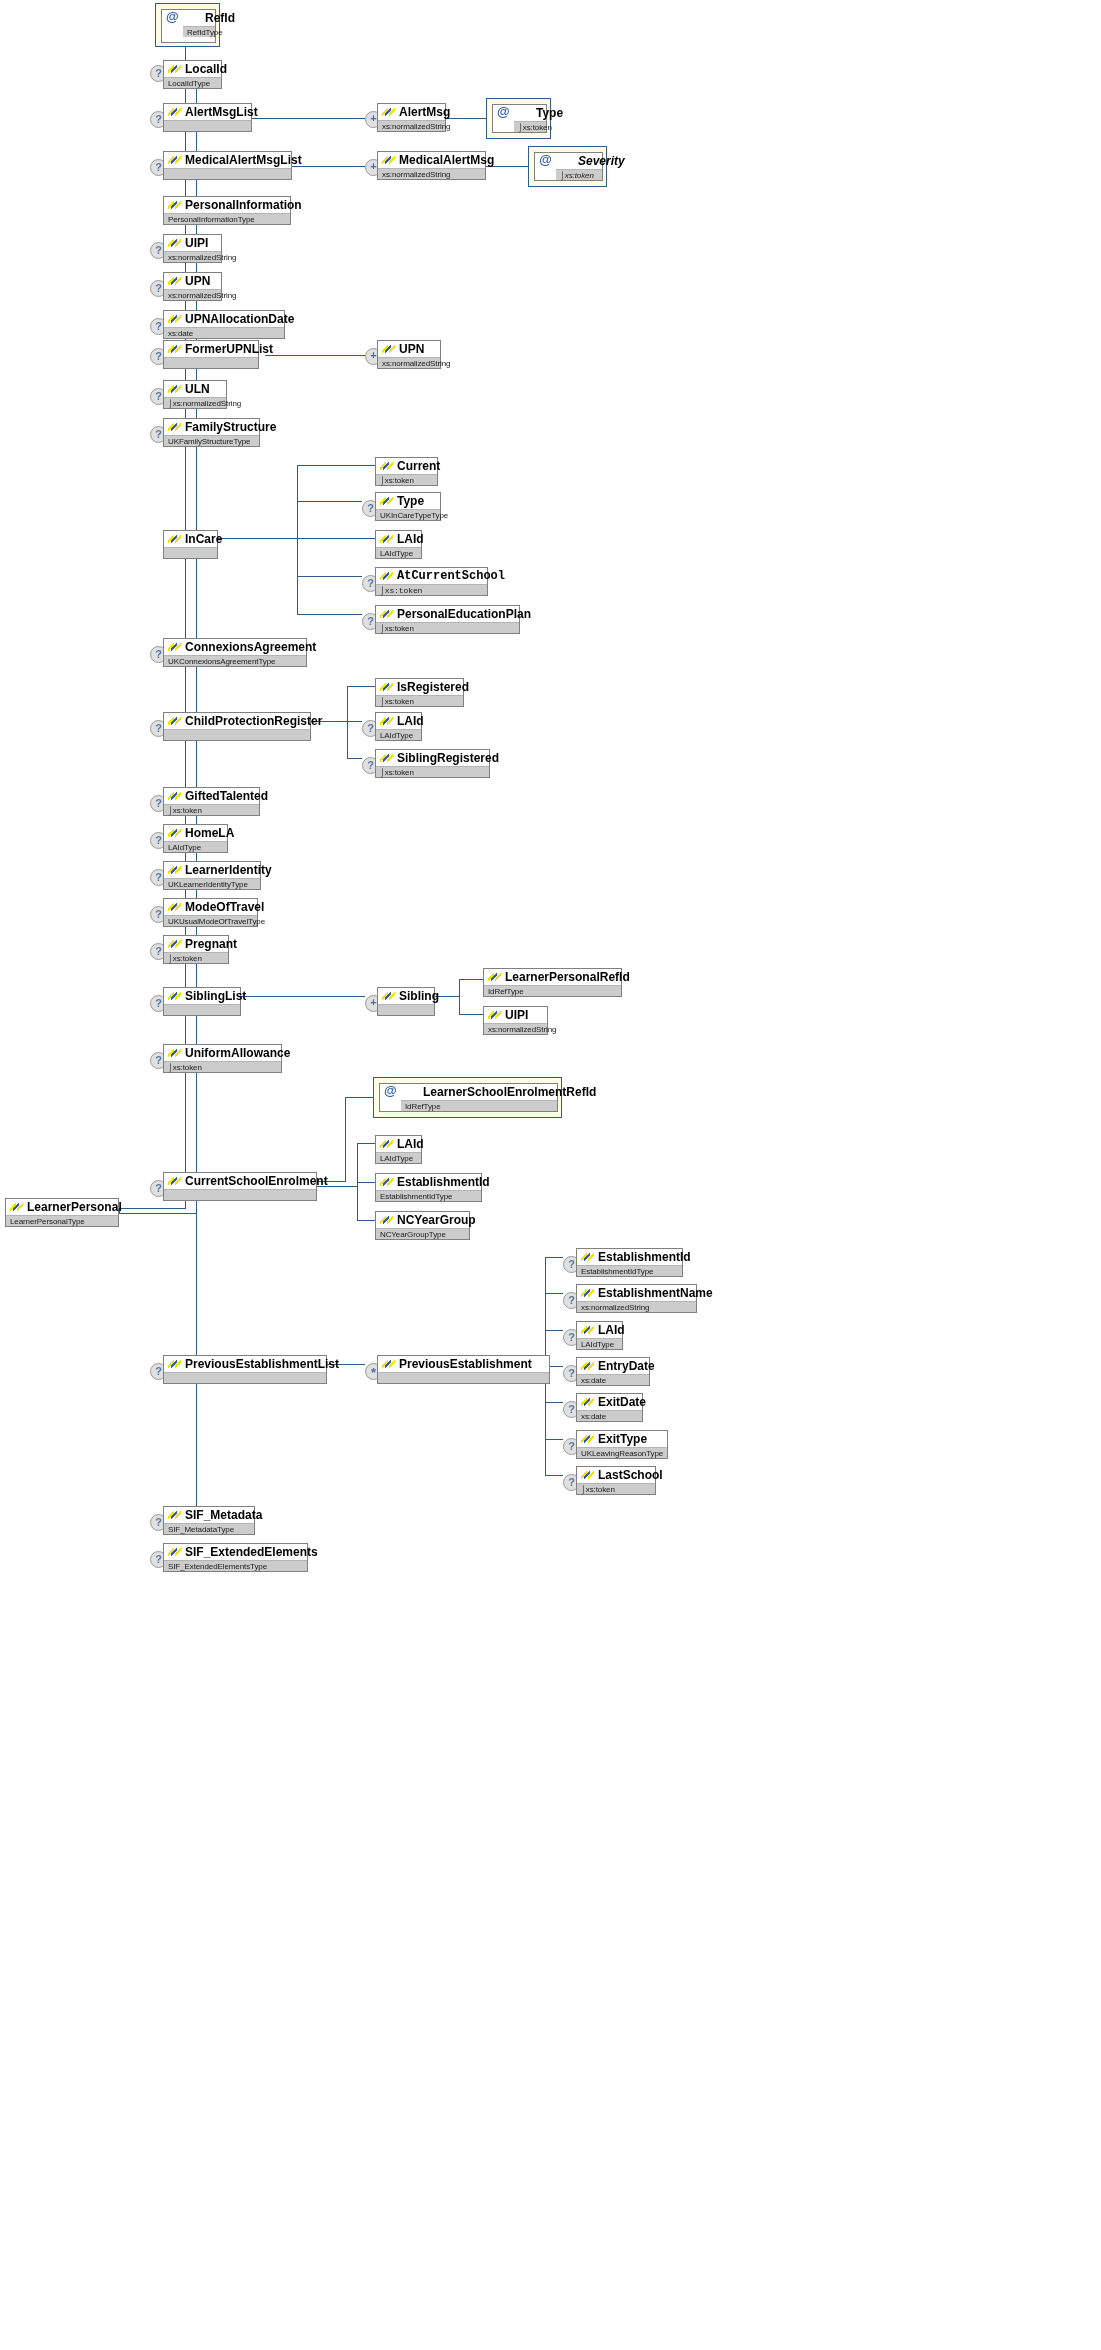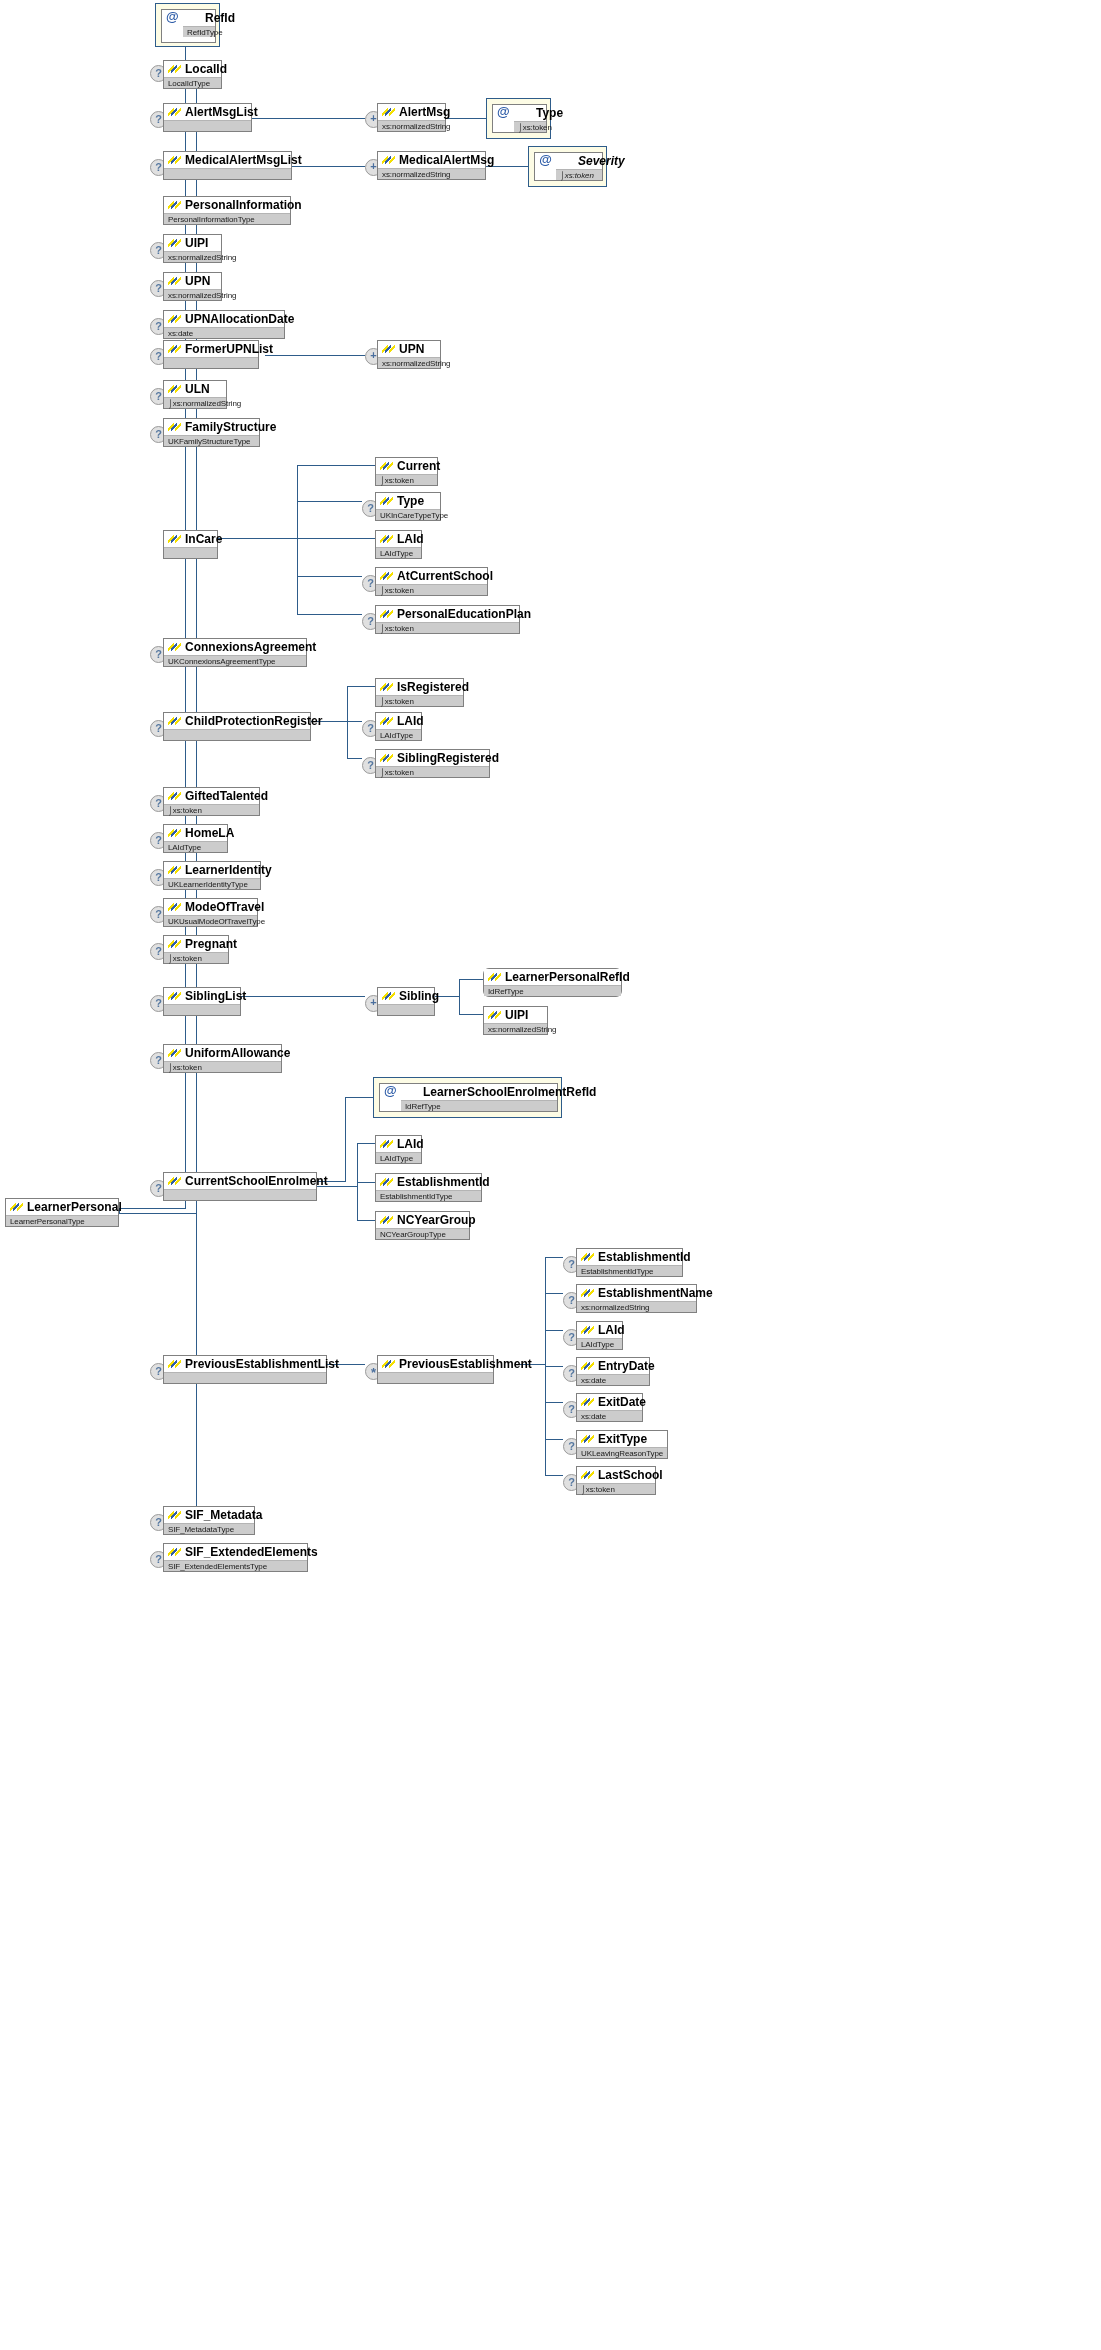--- a/index.html
+++ b/index.html
@@ -239,21 +239,21 @@
   <div class="qm" style="left:362px;top:500px;">?</div>
   <div class="node" style="left:375px;top:492px;width:66px;">
     <span class="nm">Type</span>
     <span class="ty">UKInCareTypeType</span>
   </div>
   <div class="node" style="left:375px;top:530px;width:47px;">
     <span class="nm">LAId</span>
     <span class="ty">LAIdType</span>
   </div>
   <div class="qm" style="left:362px;top:575px;">?</div>
-  <div class="node" style="left:375px;top:567px;width:113px;">
+  <div class="node" style="left:375px;top:567px;width:113px;font-family:Liberation Mono, monospace;">
     <span class="nm">AtCurrentSchool</span>
     <span class="ty">⌡<span>xs:token</span></span>
   </div>
   <div class="qm" style="left:362px;top:613px;">?</div>
   <div class="node" style="left:375px;top:605px;width:145px;">
     <span class="nm">PersonalEducationPlan</span>
     <span class="ty">⌡<span>xs:token</span></span>
   </div>
 
   <div class="qm" style="left:150px;top:646px;">?</div>
@@ -315,21 +315,21 @@
   <div class="qm" style="left:150px;top:995px;">?</div>
   <div class="node" style="left:163px;top:987px;width:78px;">
     <span class="nm">SiblingList</span>
     <span class="ty empty"></span>
   </div>
   <div class="rm" style="left:365px;top:995px;">+</div>
   <div class="node" style="left:377px;top:987px;width:58px;">
     <span class="nm">Sibling</span>
     <span class="ty empty"></span>
   </div>
-  <div class="node" style="left:483px;top:968px;width:139px;border-radius:6px;">
+  <div class="node" style="left:483px;top:968px;width:139px;">
     <span class="nm">LearnerPersonalRefId</span>
     <span class="ty">IdRefType</span>
   </div>
   <div class="node" style="left:483px;top:1006px;width:65px;">
     <span class="nm">UIPI</span>
     <span class="ty">xs:normalizedString</span>
   </div>
 
   <div class="qm" style="left:150px;top:1052px;">?</div>
   <div class="node" style="left:163px;top:1044px;width:119px;">
@@ -361,21 +361,21 @@
     <span class="nm">NCYearGroup</span>
     <span class="ty">NCYearGroupType</span>
   </div>
 
   <div class="qm" style="left:150px;top:1363px;">?</div>
   <div class="node" style="left:163px;top:1355px;width:164px;">
     <span class="nm">PreviousEstablishmentList</span>
     <span class="ty empty"></span>
   </div>
   <div class="rm star" style="left:365px;top:1363px;">*</div>
-  <div class="node" style="left:377px;top:1355px;width:117px;text-align:right;">
+  <div class="node" style="left:377px;top:1355px;width:173px;">
     <span class="nm">PreviousEstablishment</span>
     <span class="ty empty"></span>
   </div>
 
   <div class="qm" style="left:563px;top:1256px;">?</div>
   <div class="node" style="left:576px;top:1248px;width:107px;">
     <span class="nm">EstablishmentId</span>
     <span class="ty">EstablishmentIdType</span>
   </div>
 

